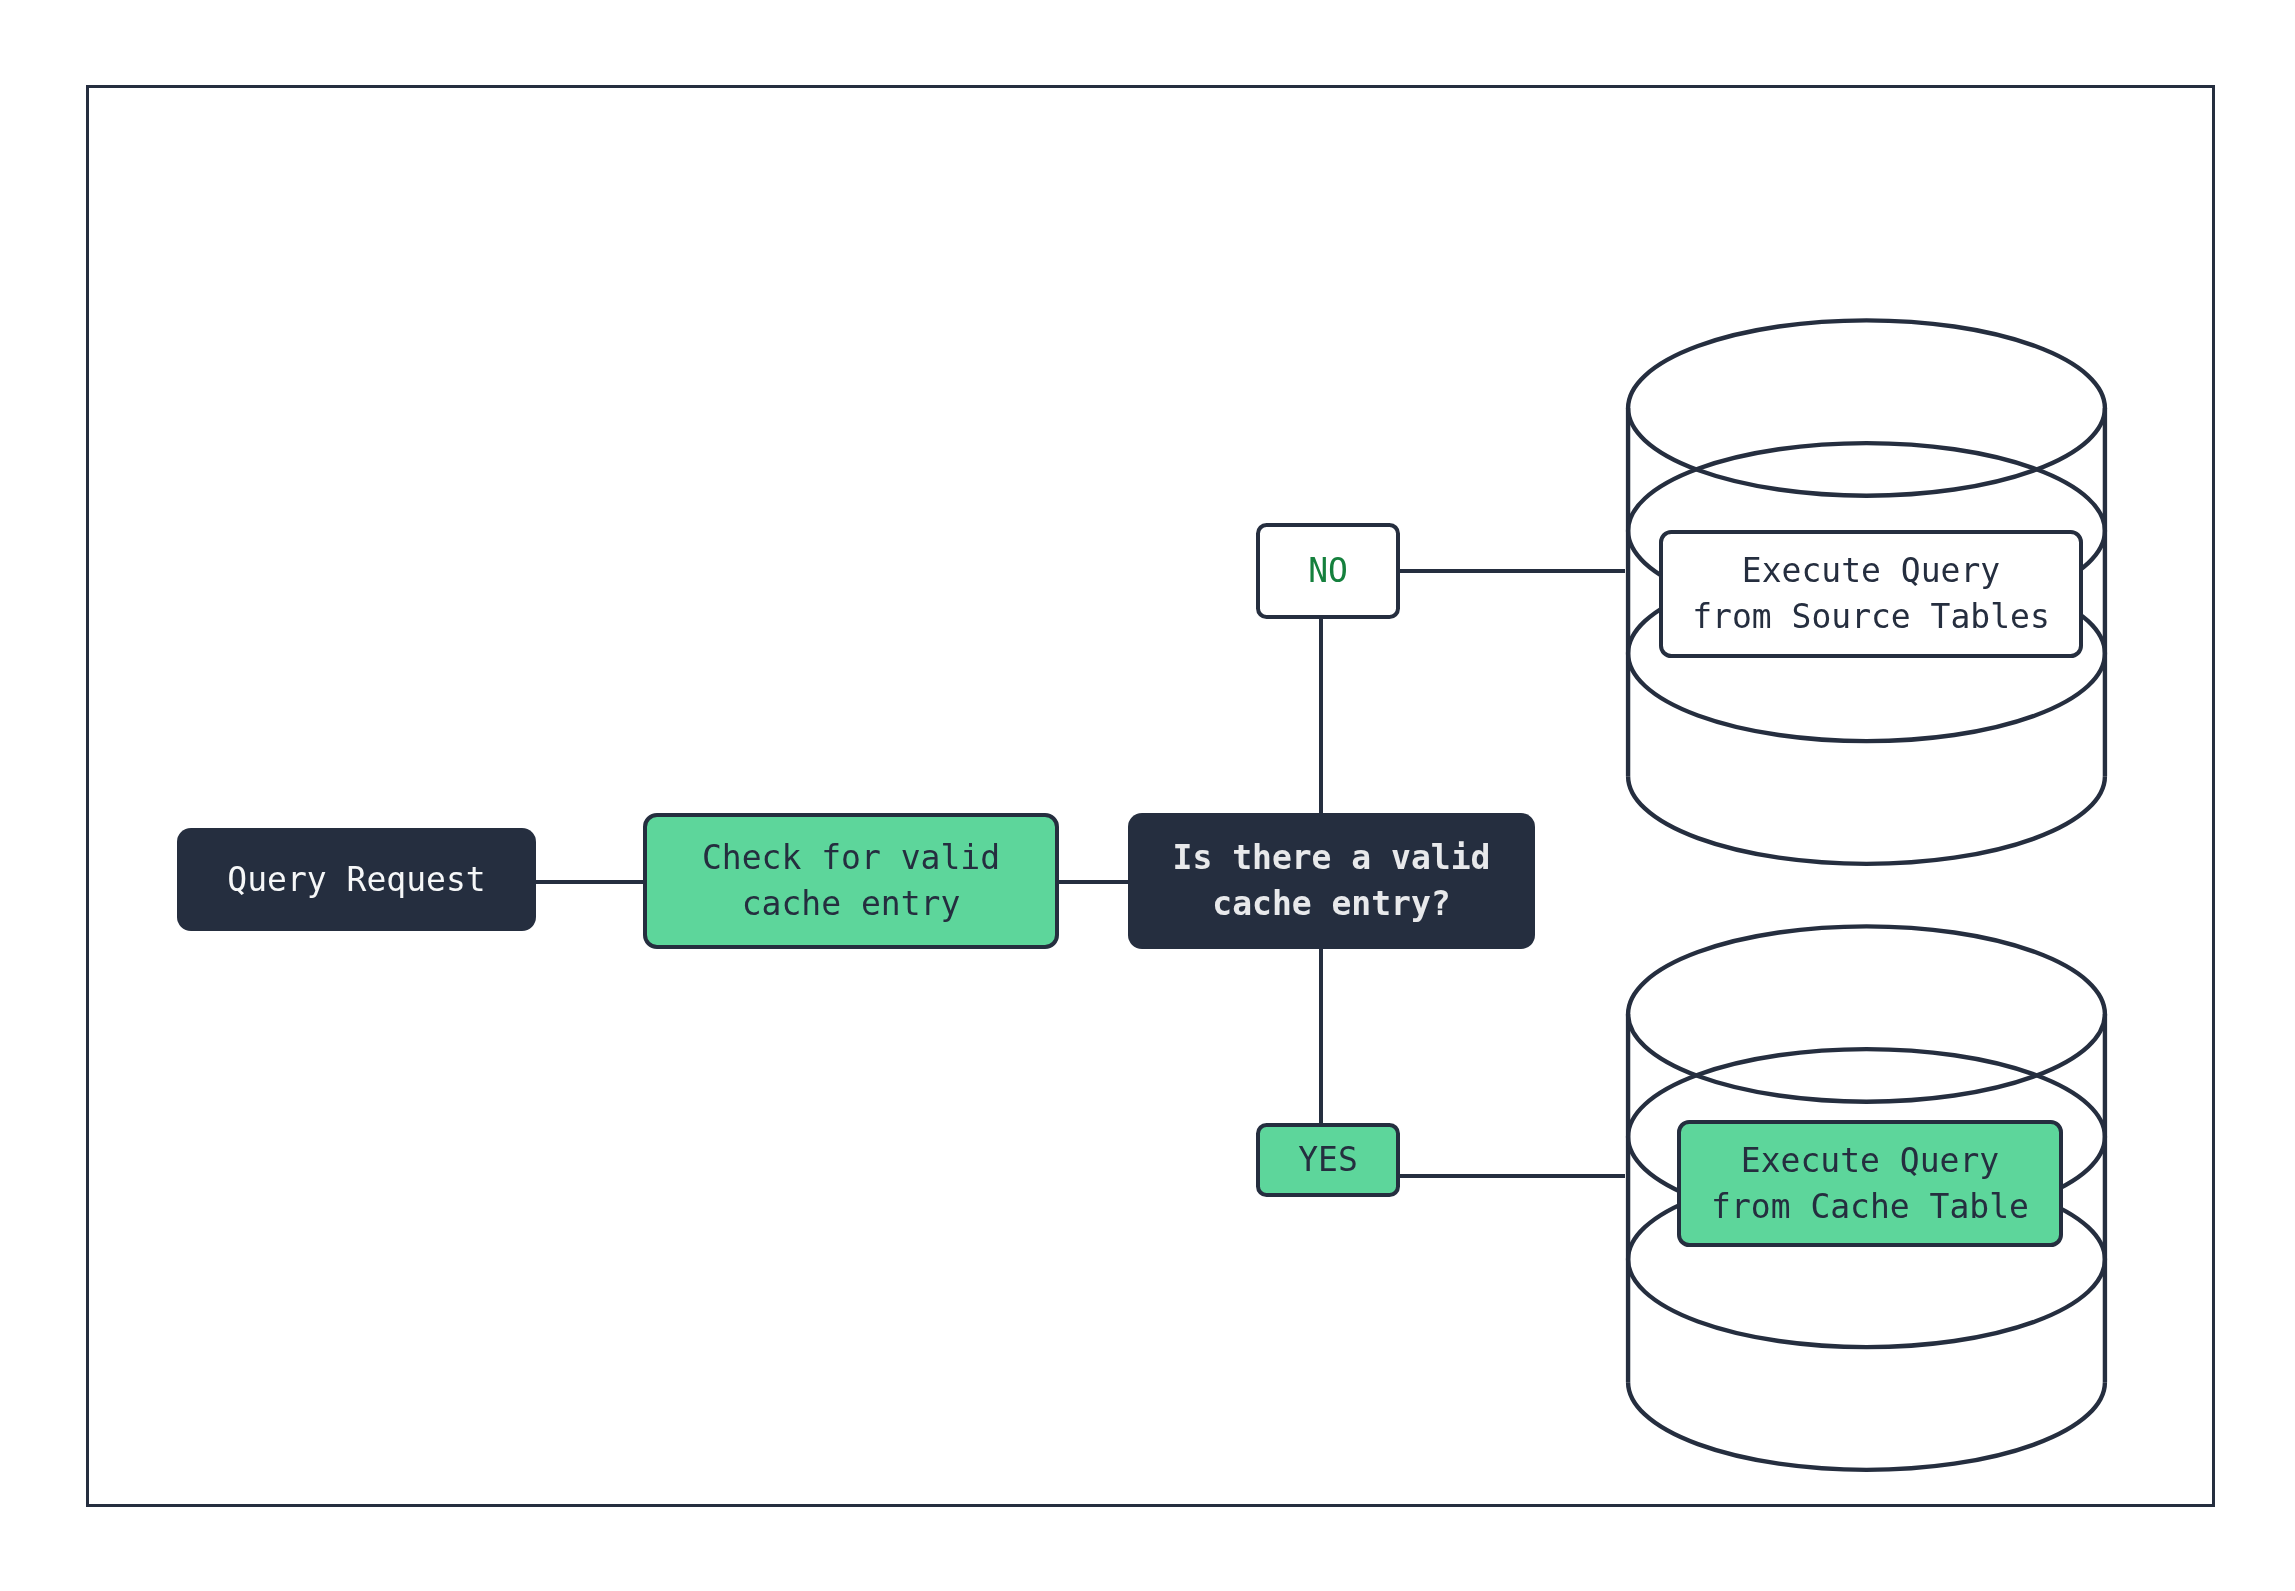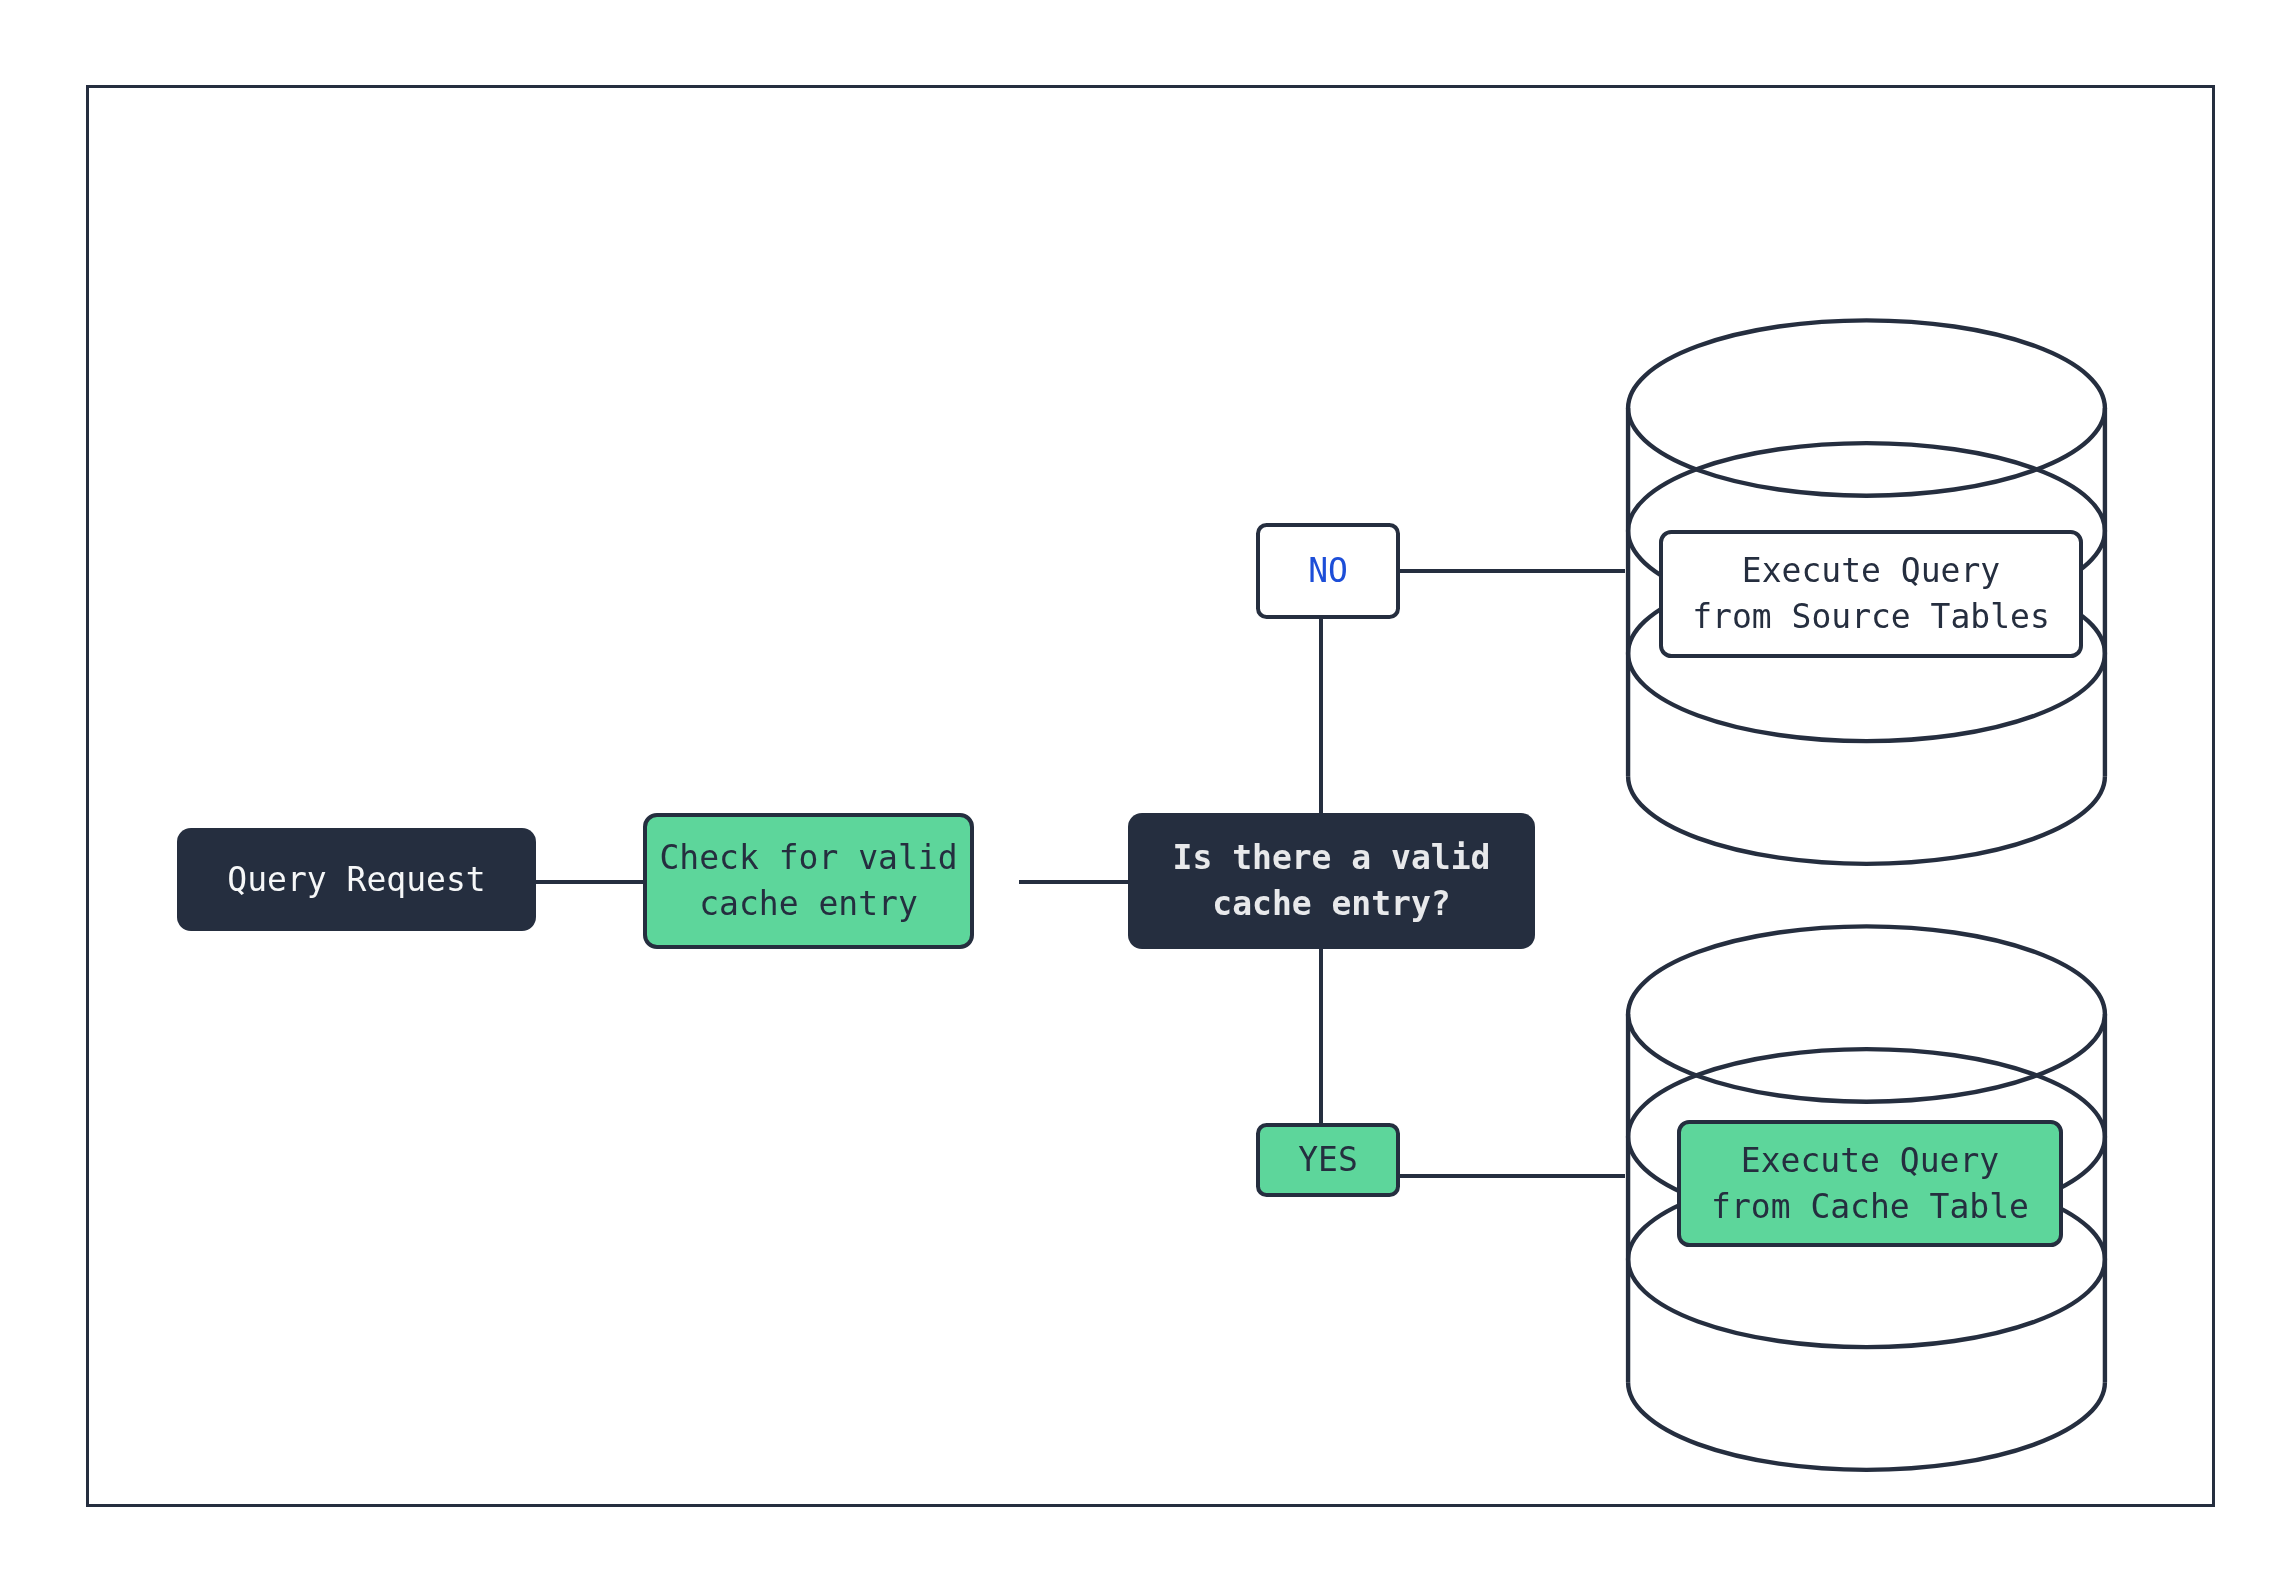--- a/index.html
+++ b/index.html
@@ -25,21 +25,21 @@
     font-weight:700;font-size:70px;color:#252e3f;letter-spacing:-0.9px;
   }
   
   .node{
     position:absolute;box-sizing:border-box;border-radius:14px;
     display:flex;flex-direction:column;align-items:center;justify-content:center;
     font-size:33px;line-height:46px;text-align:center;white-space:nowrap;
   }
   .node-dark{background:#252e3f;color:#f6f7f8;}
   .node-green{background:#5dd69b;color:#252e3f;border:4.4px solid #252e3f;}
-  .node-white{background:#ffffff;color:#1d4ed8;border:4.4px solid #252e3f;text-align:right;}
+  .node-white{background:#ffffff;color:#15803d;border:4.4px solid #252e3f;text-align:right;}
   .node-decision{background:#252e3f;color:#e8e9eb;}
   .node-small{border-radius:10.5px;}
   .db-label{
     position:absolute;box-sizing:border-box;border-radius:12.3px;
     display:flex;flex-direction:column;align-items:center;justify-content:center;
     font-size:33px;line-height:46px;text-align:center;white-space:nowrap;
     border:4.4px solid #252e3f;
   }
   .db-label-white{background:#ffffff;color:#252e3f;}
   .db-label-green{background:#5dd69b;color:#252e3f;}
@@ -64,21 +64,21 @@
   <div class="line" style="left:1019px;top:880px;width:110px;height:4.4px;"></div>
   <div class="line" style="left:1319px;top:619px;width:4.4px;height:194px;"></div>
   <div class="line" style="left:1399px;top:569px;width:226px;height:4.4px;"></div>
   <div class="line" style="left:1319px;top:949px;width:4.4px;height:174px;"></div>
   <div class="line" style="left:1399px;top:1174px;width:226px;height:4.4px;"></div>
 
   <div class="node node-dark" style="left:177px;top:828px;width:359px;height:103px;">
     <span>Query Request</span>
   </div>
 
-  <div class="node node-green" style="left:643px;top:813px;width:331px;height:136px;">
+  <div class="node node-green" style="left:643px;top:813px;width:416px;height:136px;">
     <span>Check for valid</span>
     <span>cache entry</span>
   </div>
 
   <div class="node node-decision" style="left:1128px;top:813px;width:407px;height:136px;font-weight:bold;">
     <span>Is there a valid</span>
     <span>cache entry?</span>
   </div>
 
   <div class="node node-white node-small" style="left:1256px;top:523px;width:144px;height:96px;">

